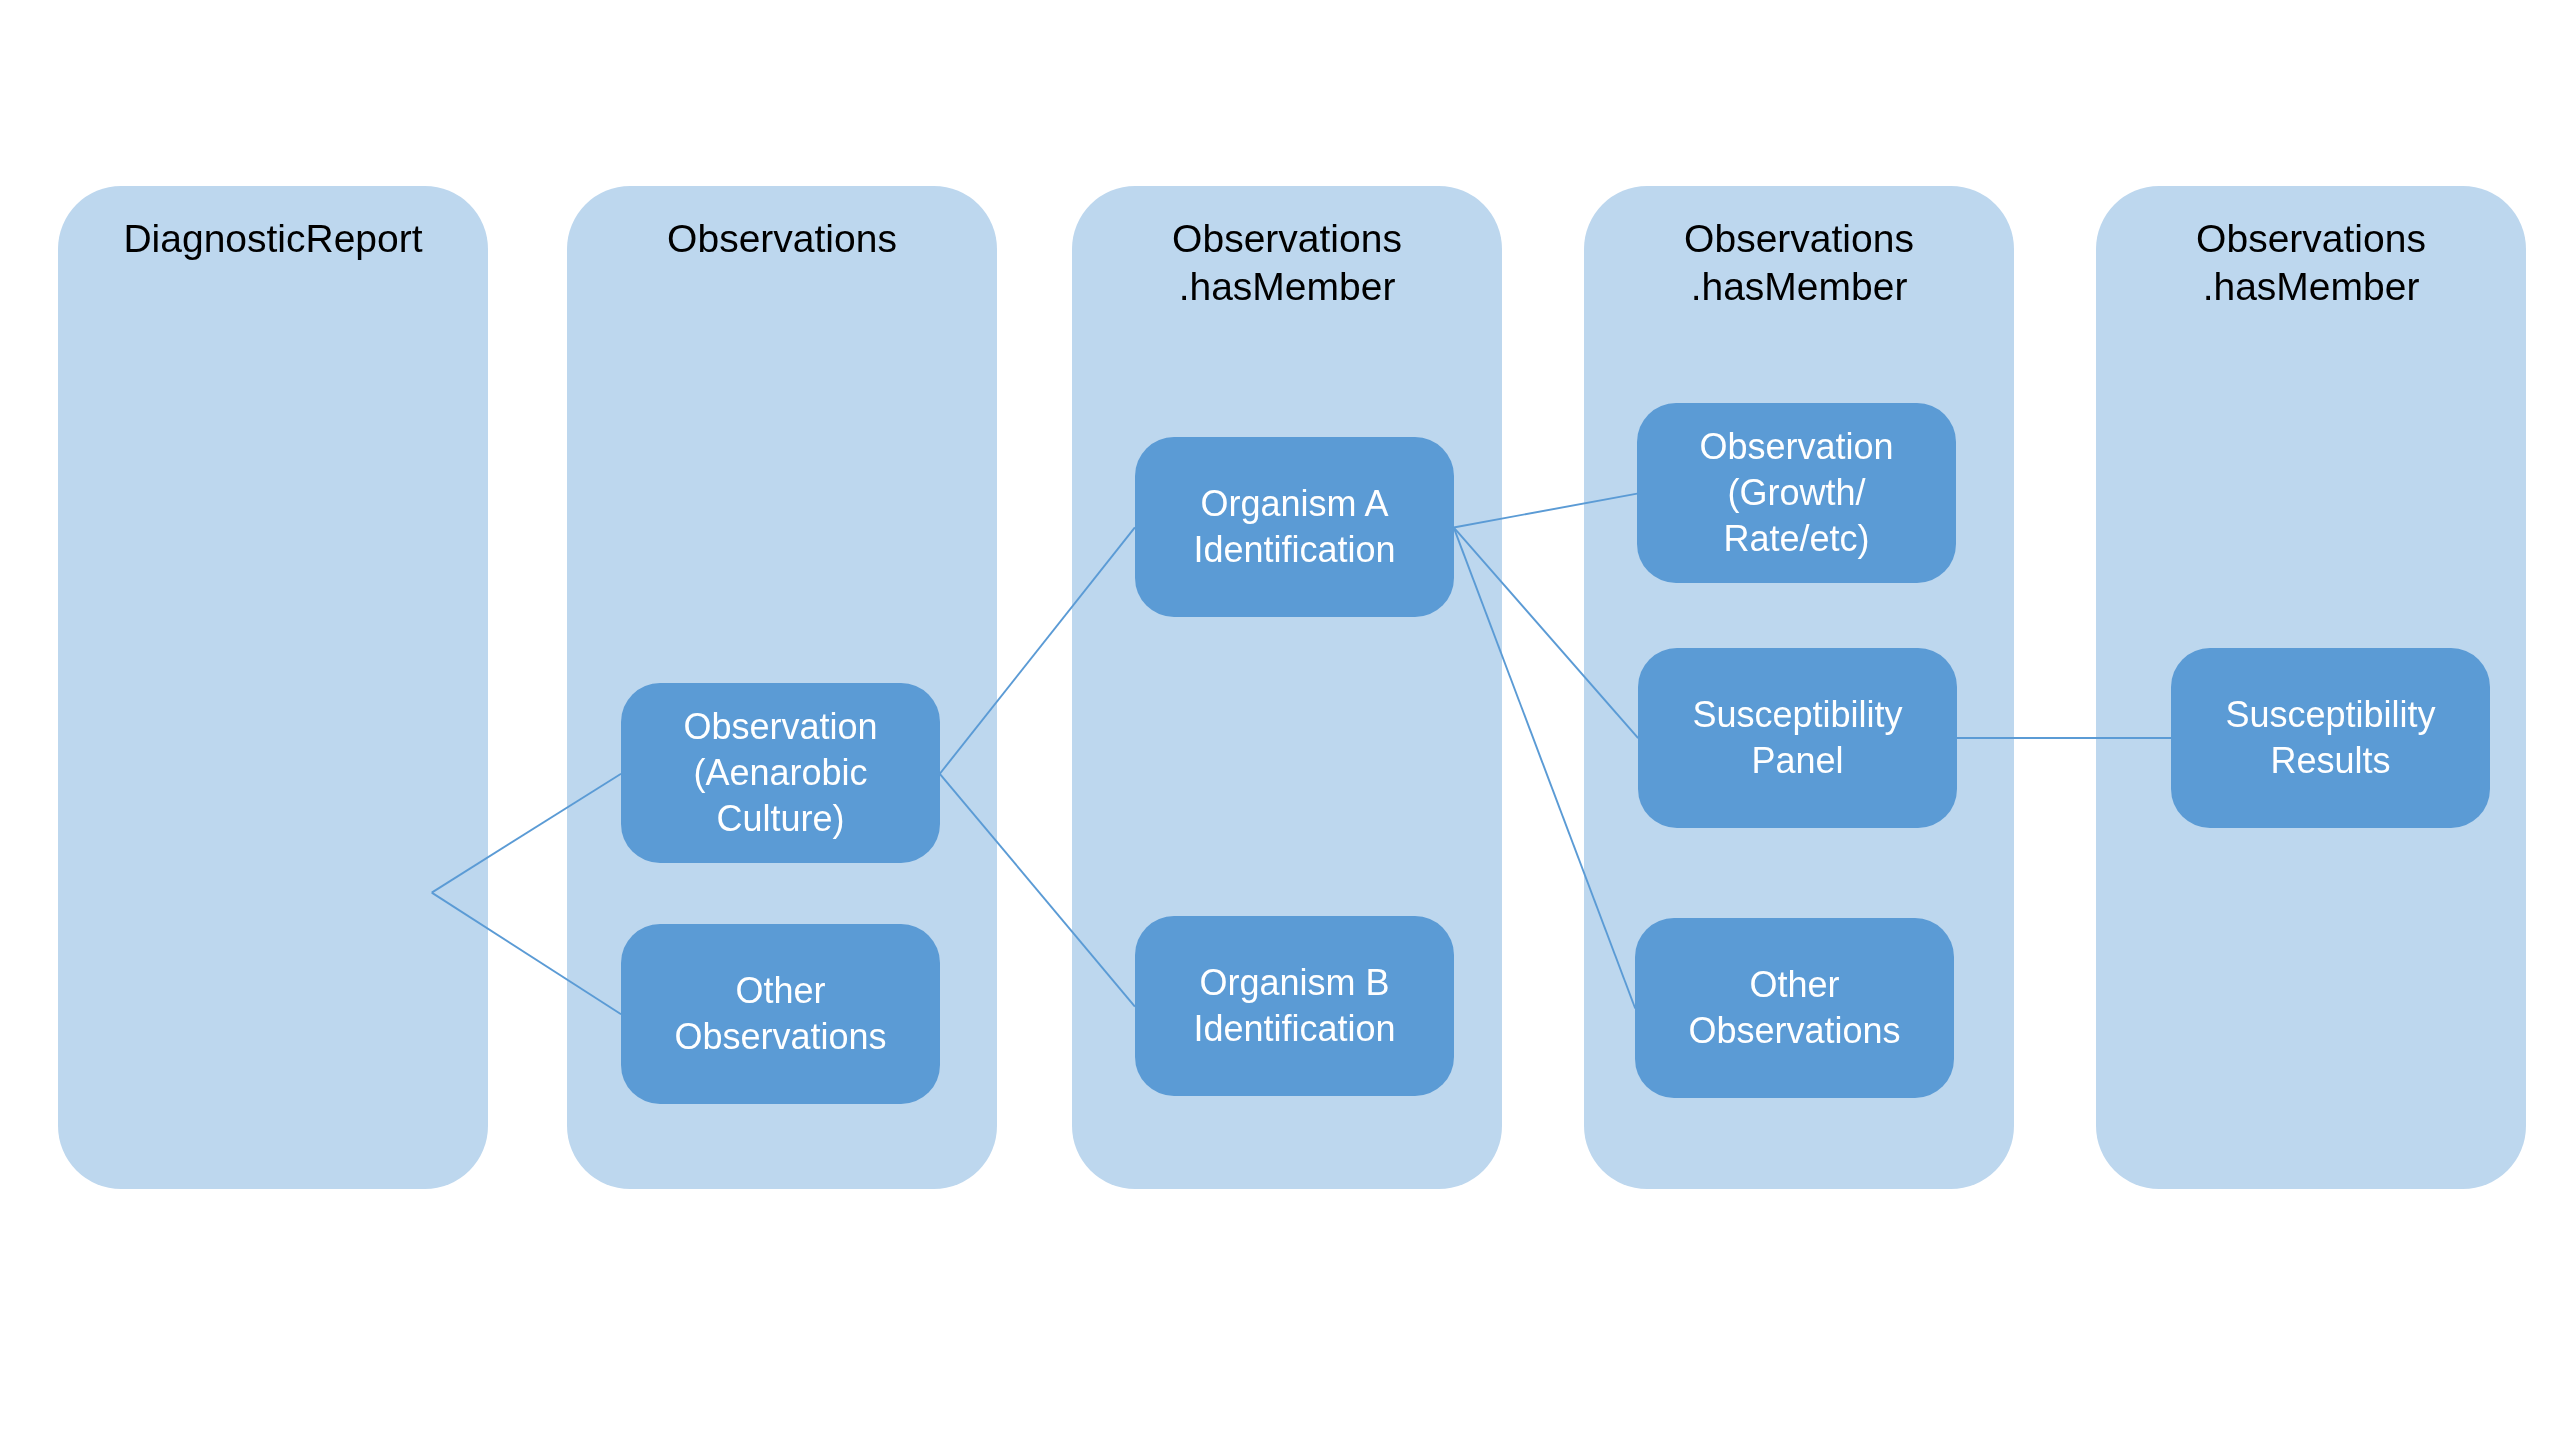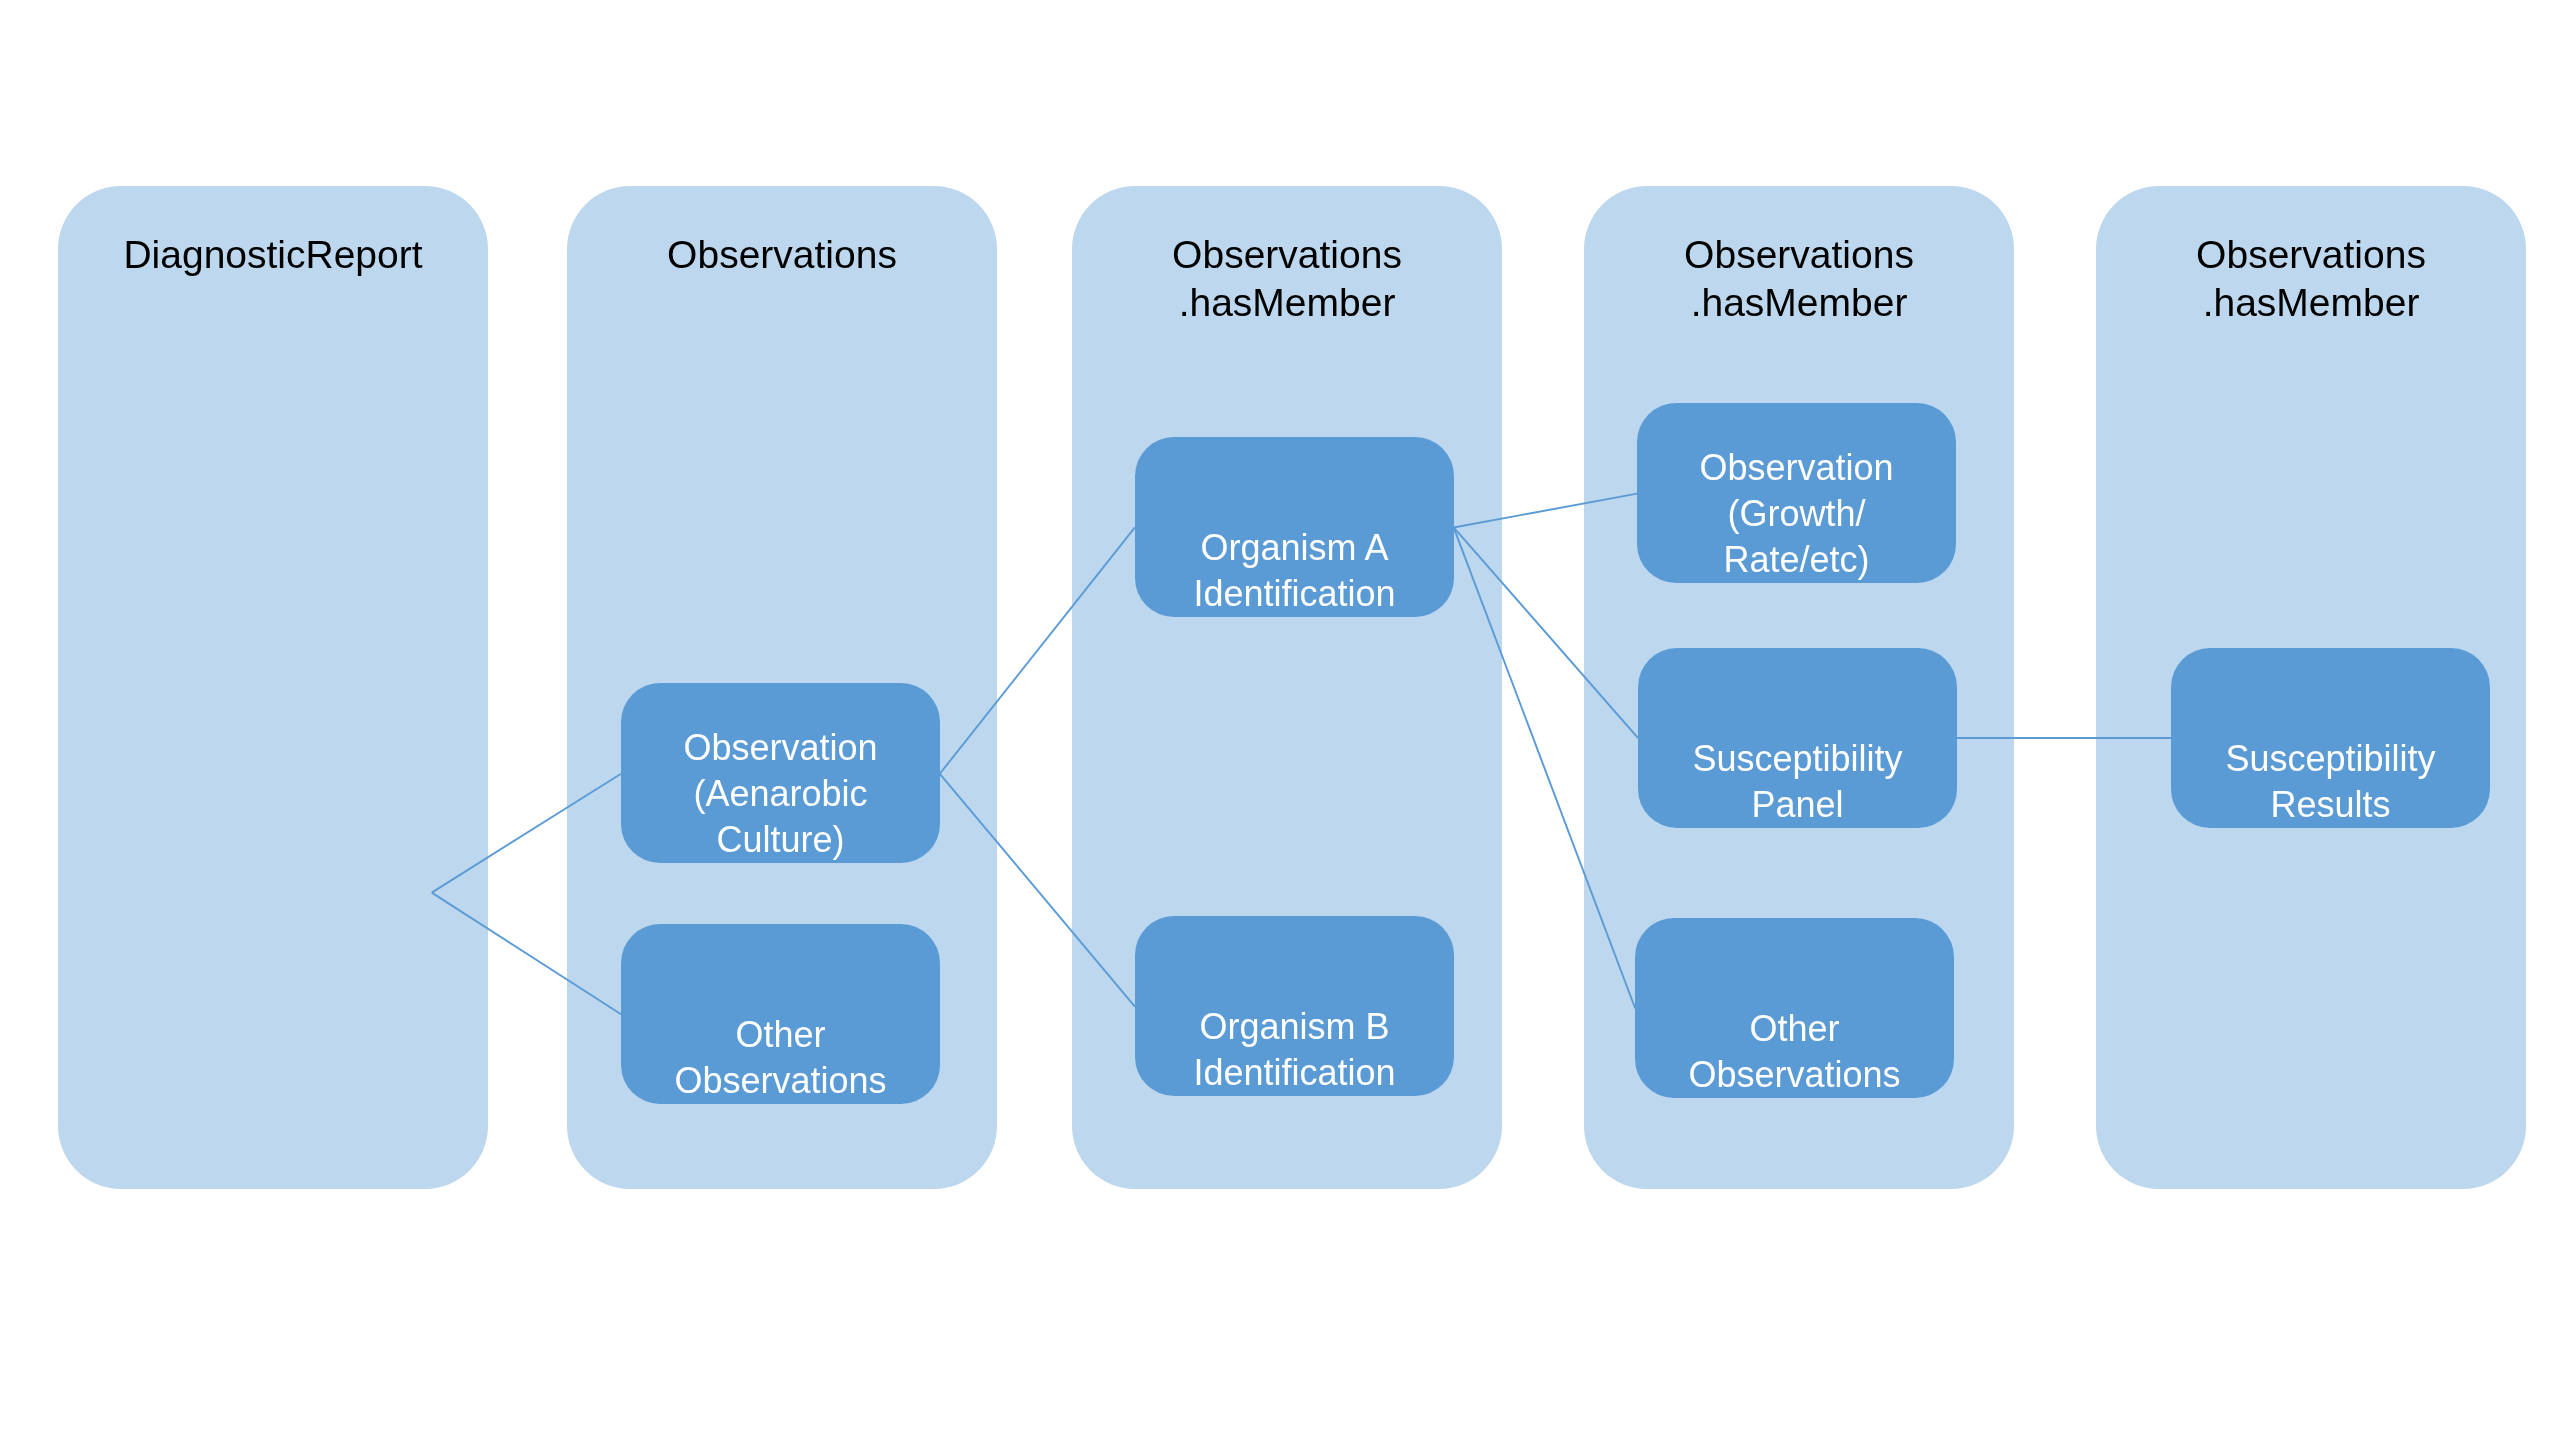--- a/index.html
+++ b/index.html
@@ -17,37 +17,37 @@
   .lane{
     position:absolute;
     top:186px;
     width:430px;
     height:1003px;
     background:var(--column-fill);
     border-radius:63px;
   }
   .lane-title{
     position:absolute;
-    top:45px;
+    top:29px;
     left:0;
     width:100%;
     text-align:center;
     font-size:39px;
     line-height:48px;
     color:var(--title-text);
     white-space:pre-line;
   }
   .node{
     position:absolute;
     width:319px;
     height:180px;
     background:var(--node-fill);
     border-radius:39px;
     display:flex;
-    align-items:flex-end;
+    align-items:center;
     justify-content:center;
   }
   .node-label{
     color:var(--node-text);
     font-size:36px;
     line-height:46px;
     text-align:center;
     white-space:pre-line;
   }
   #edge-layer{

